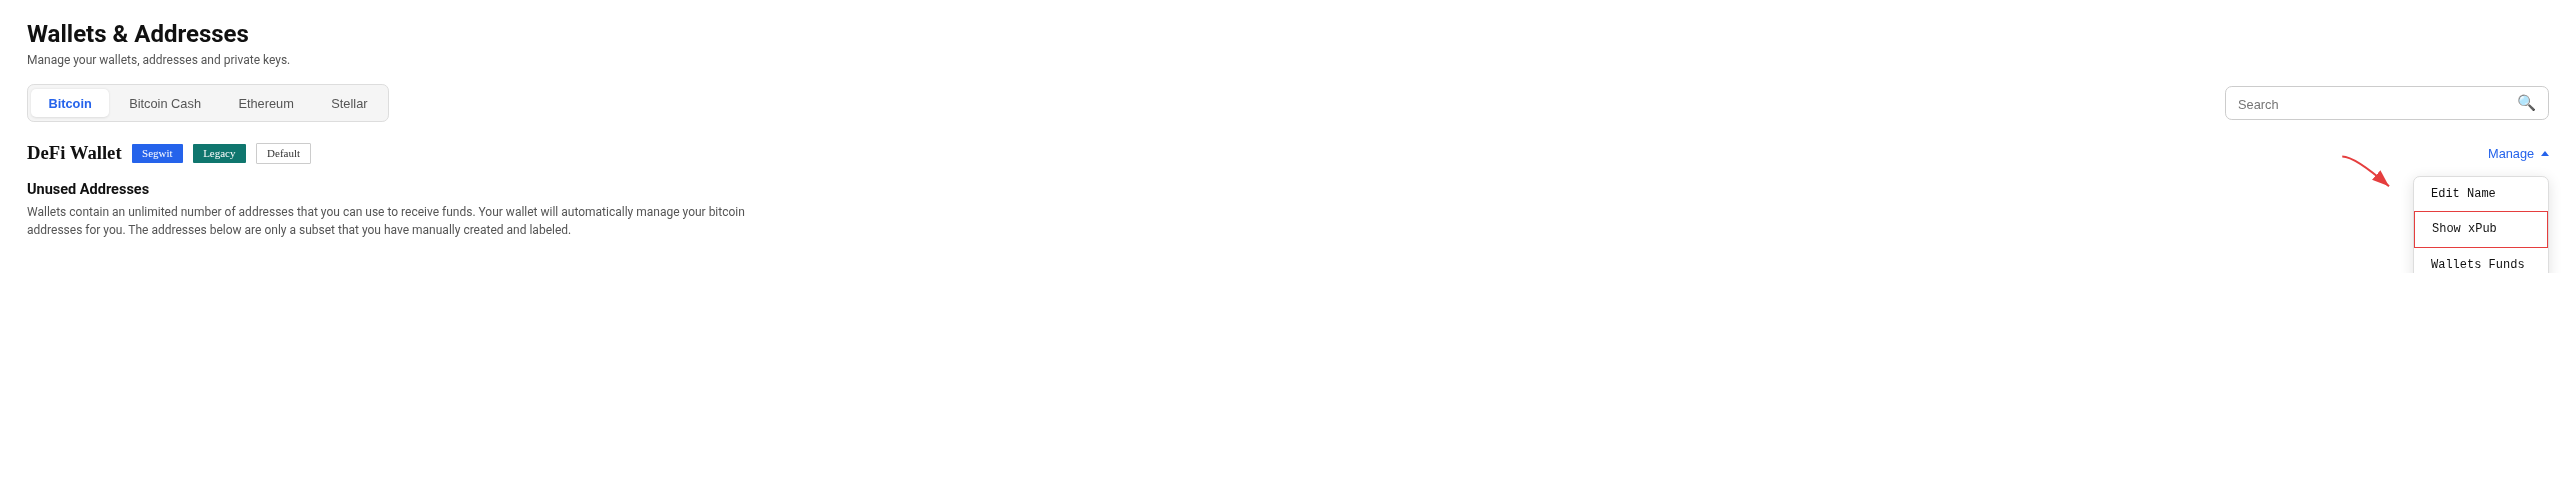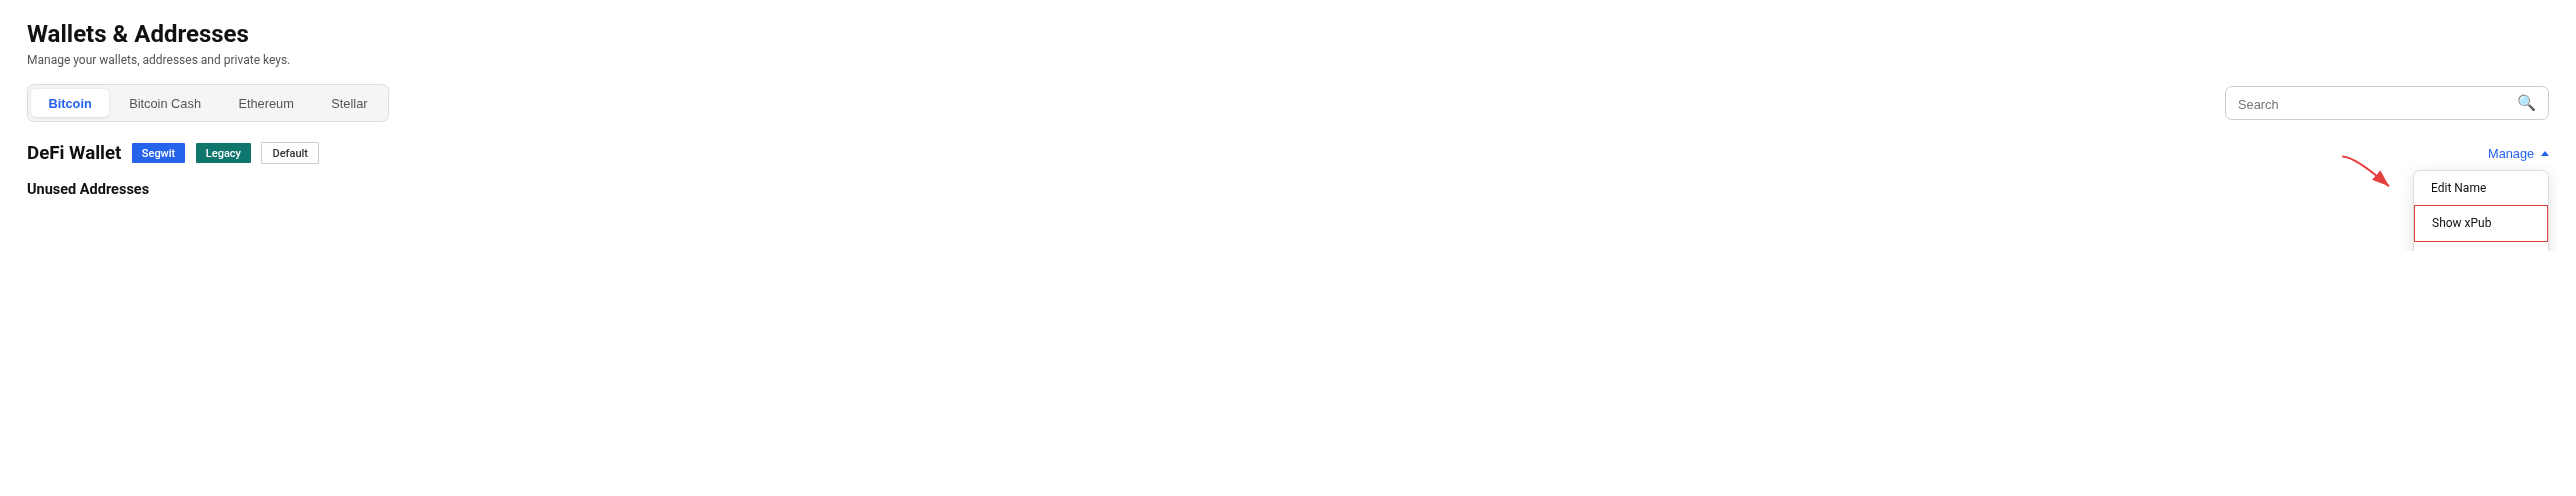--- a/index.html
+++ b/index.html
@@ -92,20 +92,21 @@
       display: flex;
       align-items: center;
       justify-content: space-between;
       margin-bottom: 10.2px;
     }
 
     .wallet-title-row {
       display: flex;
       align-items: center;
       gap: 10.2px;
+      font-family: Liberation Serif, serif;
     }
 
     .wallet-name {
       font-size: 18.7px;
       font-weight: 700;
       color: #111;
     }
 
     .badge {
       padding: 3.4px 10.2px;
@@ -144,29 +145,30 @@
 
     .manage-area {
       display: flex;
       flex-direction: column;
       align-items: flex-end;
       position: relative;
     }
 
     .dropdown-menu {
       position: absolute;
-      top: 24px;
+      top: 30px;
       right: 0;
       background: #fff;
       border: 0.9px solid #ddd;
       border-radius: 6.8px;
       box-shadow: 0 3.4px 13.6px rgba(0,0,0,0.12);
       z-index: 100;
       min-width: 136px;
       overflow: hidden;
+      font-family: Liberation Mono, monospace;
     }
     .dropdown-item {
       padding: 10.2px 17px;
       font-size: 12px;
       color: #111;
       cursor: pointer;
       white-space: nowrap;
     }
     .dropdown-item.highlighted {
       border: 1.7px solid #e53e3e;
@@ -288,17 +290,18 @@
         <div class="dropdown-item">Edit Name</div>
         <div class="dropdown-item highlighted">Show xPub</div>
         <div class="dropdown-item">Wallets Funds</div>
       </div>
     </div>
   </div>
 
   <div class="bottom-row">
     <div class="unused-section">
       <div class="unused-title">Unused Addresses</div>
+      <p class="unused-desc">Wallets contain an unlimited number of addresses that you can use to receive funds. Your wallet will automatically manage your bitcoin addresses for you. The addresses below are only a subset that you have manually created and labeled.</p>
     </div>
     <button class="add-new-btn">Add N</button>
   </div>
 </div>
 
 
 </body></html>

